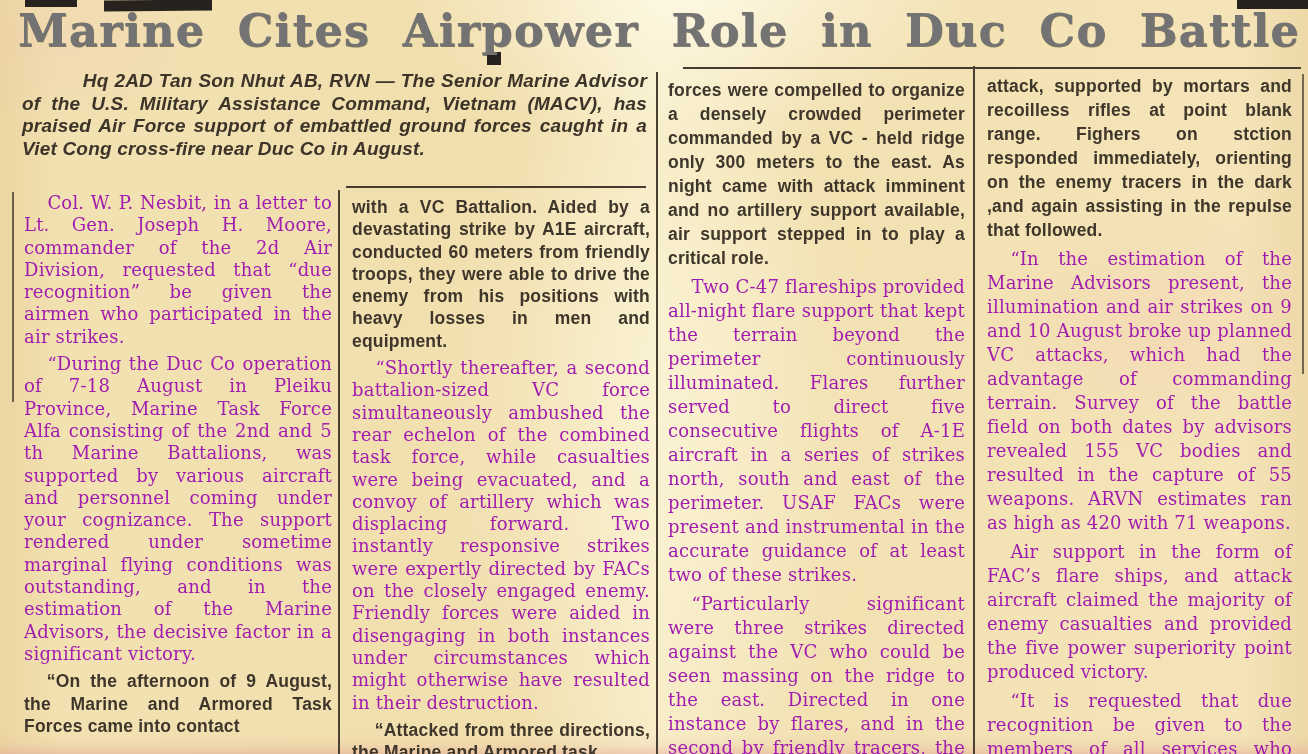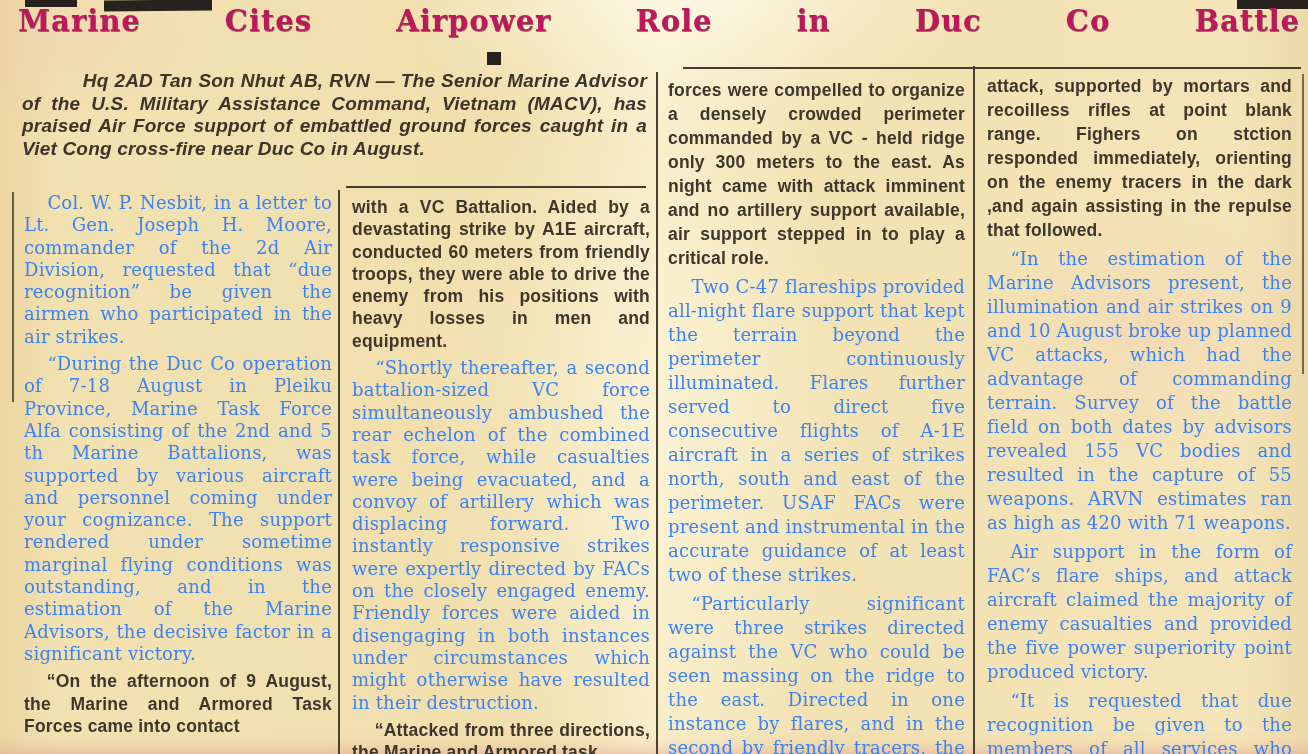--- a/index.html
+++ b/index.html
@@ -14,30 +14,30 @@
       linear-gradient(0deg, rgba(224,158,146,0.42) 0px, rgba(224,158,146,0.10) 10px, rgba(224,158,146,0) 22px),
       linear-gradient(90deg, #ecd6a2 0px, #f2e1b1 60px, #f1dfae 520px, #f7ecc6 660px, #f2e1b1 820px, #f4e4b8 1240px, #edd9a8 1308px);
   }
   .mark{position:absolute;background:#27221d;}
   .rule-h{position:absolute;height:2px;background:#453b2e;}
   .rule-v{position:absolute;width:2px;background:#4a4032;}
 
   .headline{
     position:absolute;left:18px;top:4px;width:1282px;margin:0;
     font-family:"DejaVu Serif", serif;font-weight:bold;
-    font-size:29px;color:#be185d;letter-spacing:1px;
+    font-size:45px;color:#737373;letter-spacing:1px;
     text-align:justify;white-space:nowrap;
     text-align-last:justify;-moz-text-align-last:justify;
     text-shadow:0.5px 0.5px 0 rgba(36,32,27,0.55);
   }
 
   .col{position:absolute;text-align:justify;}
   .col p{margin:0 0 5px 0;}
   p.serif{
-    font-family:"DejaVu Serif", serif;color:#3b82f6;
+    font-family:"DejaVu Serif", serif;color:#a21caf;
     font-size:18px;line-height:22.3px;letter-spacing:0.2px;
   }
   p.sans{
     font-family:"Liberation Sans","DejaVu Sans",sans-serif;font-weight:bold;
     color:#3e362b;font-size:17.5px;line-height:22.3px;letter-spacing:0.2px;
   }
   .tight p{line-height:24px;}
   .indent{text-indent:1.3em;}
   .lede{
     position:absolute;left:22px;top:70px;width:625px;margin:0;

